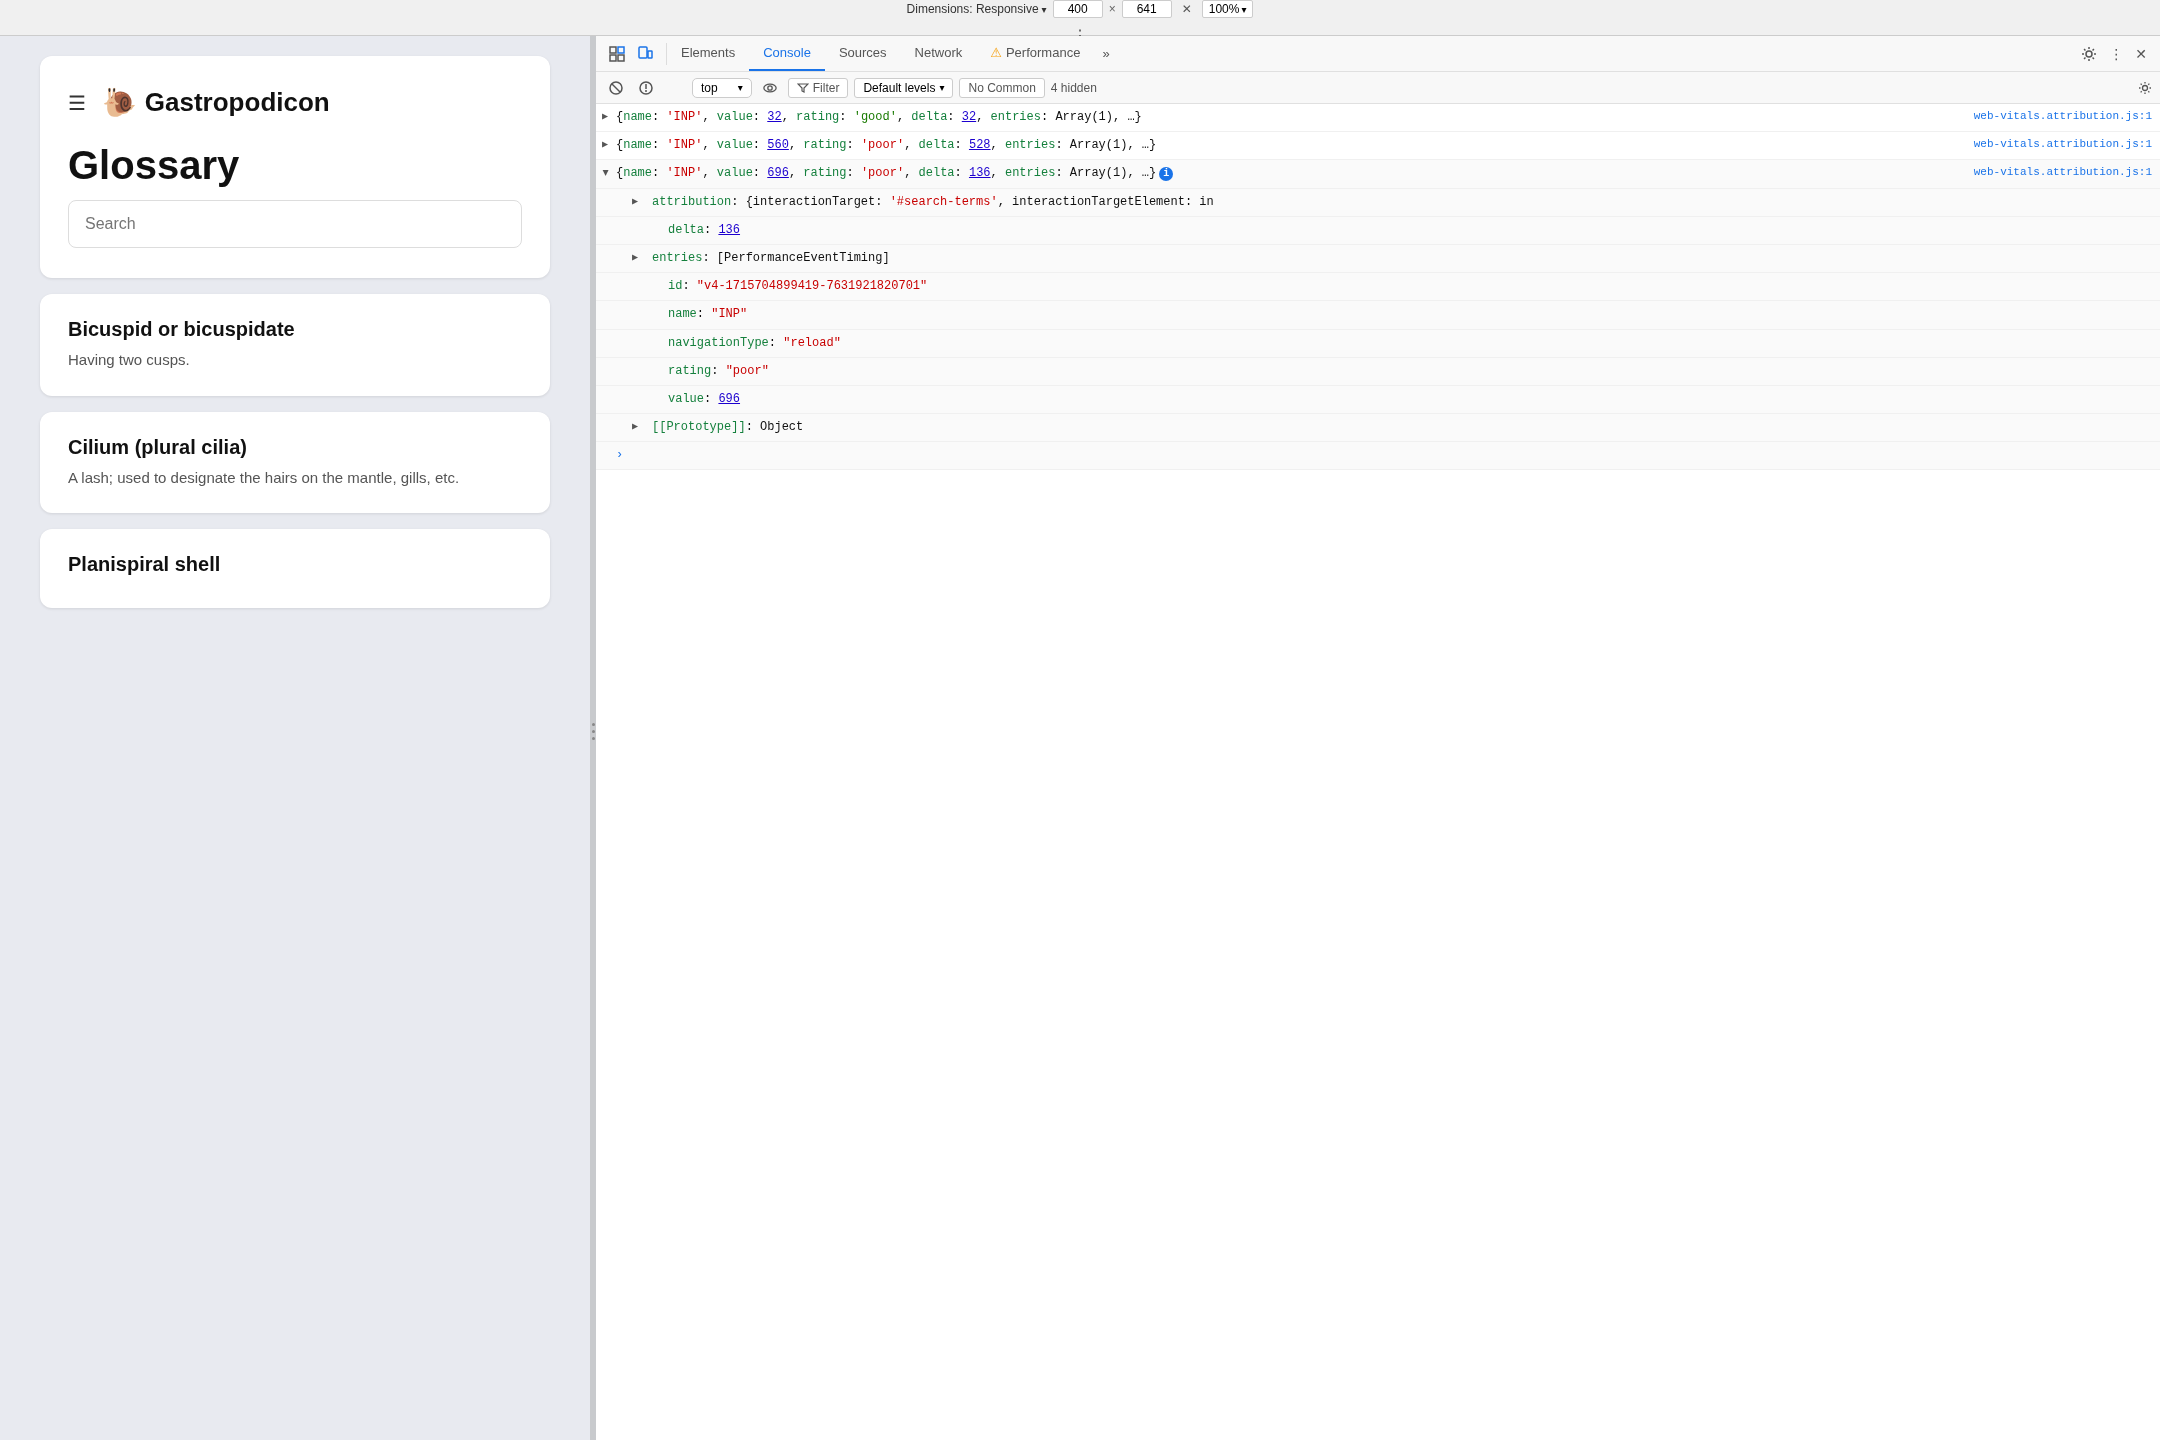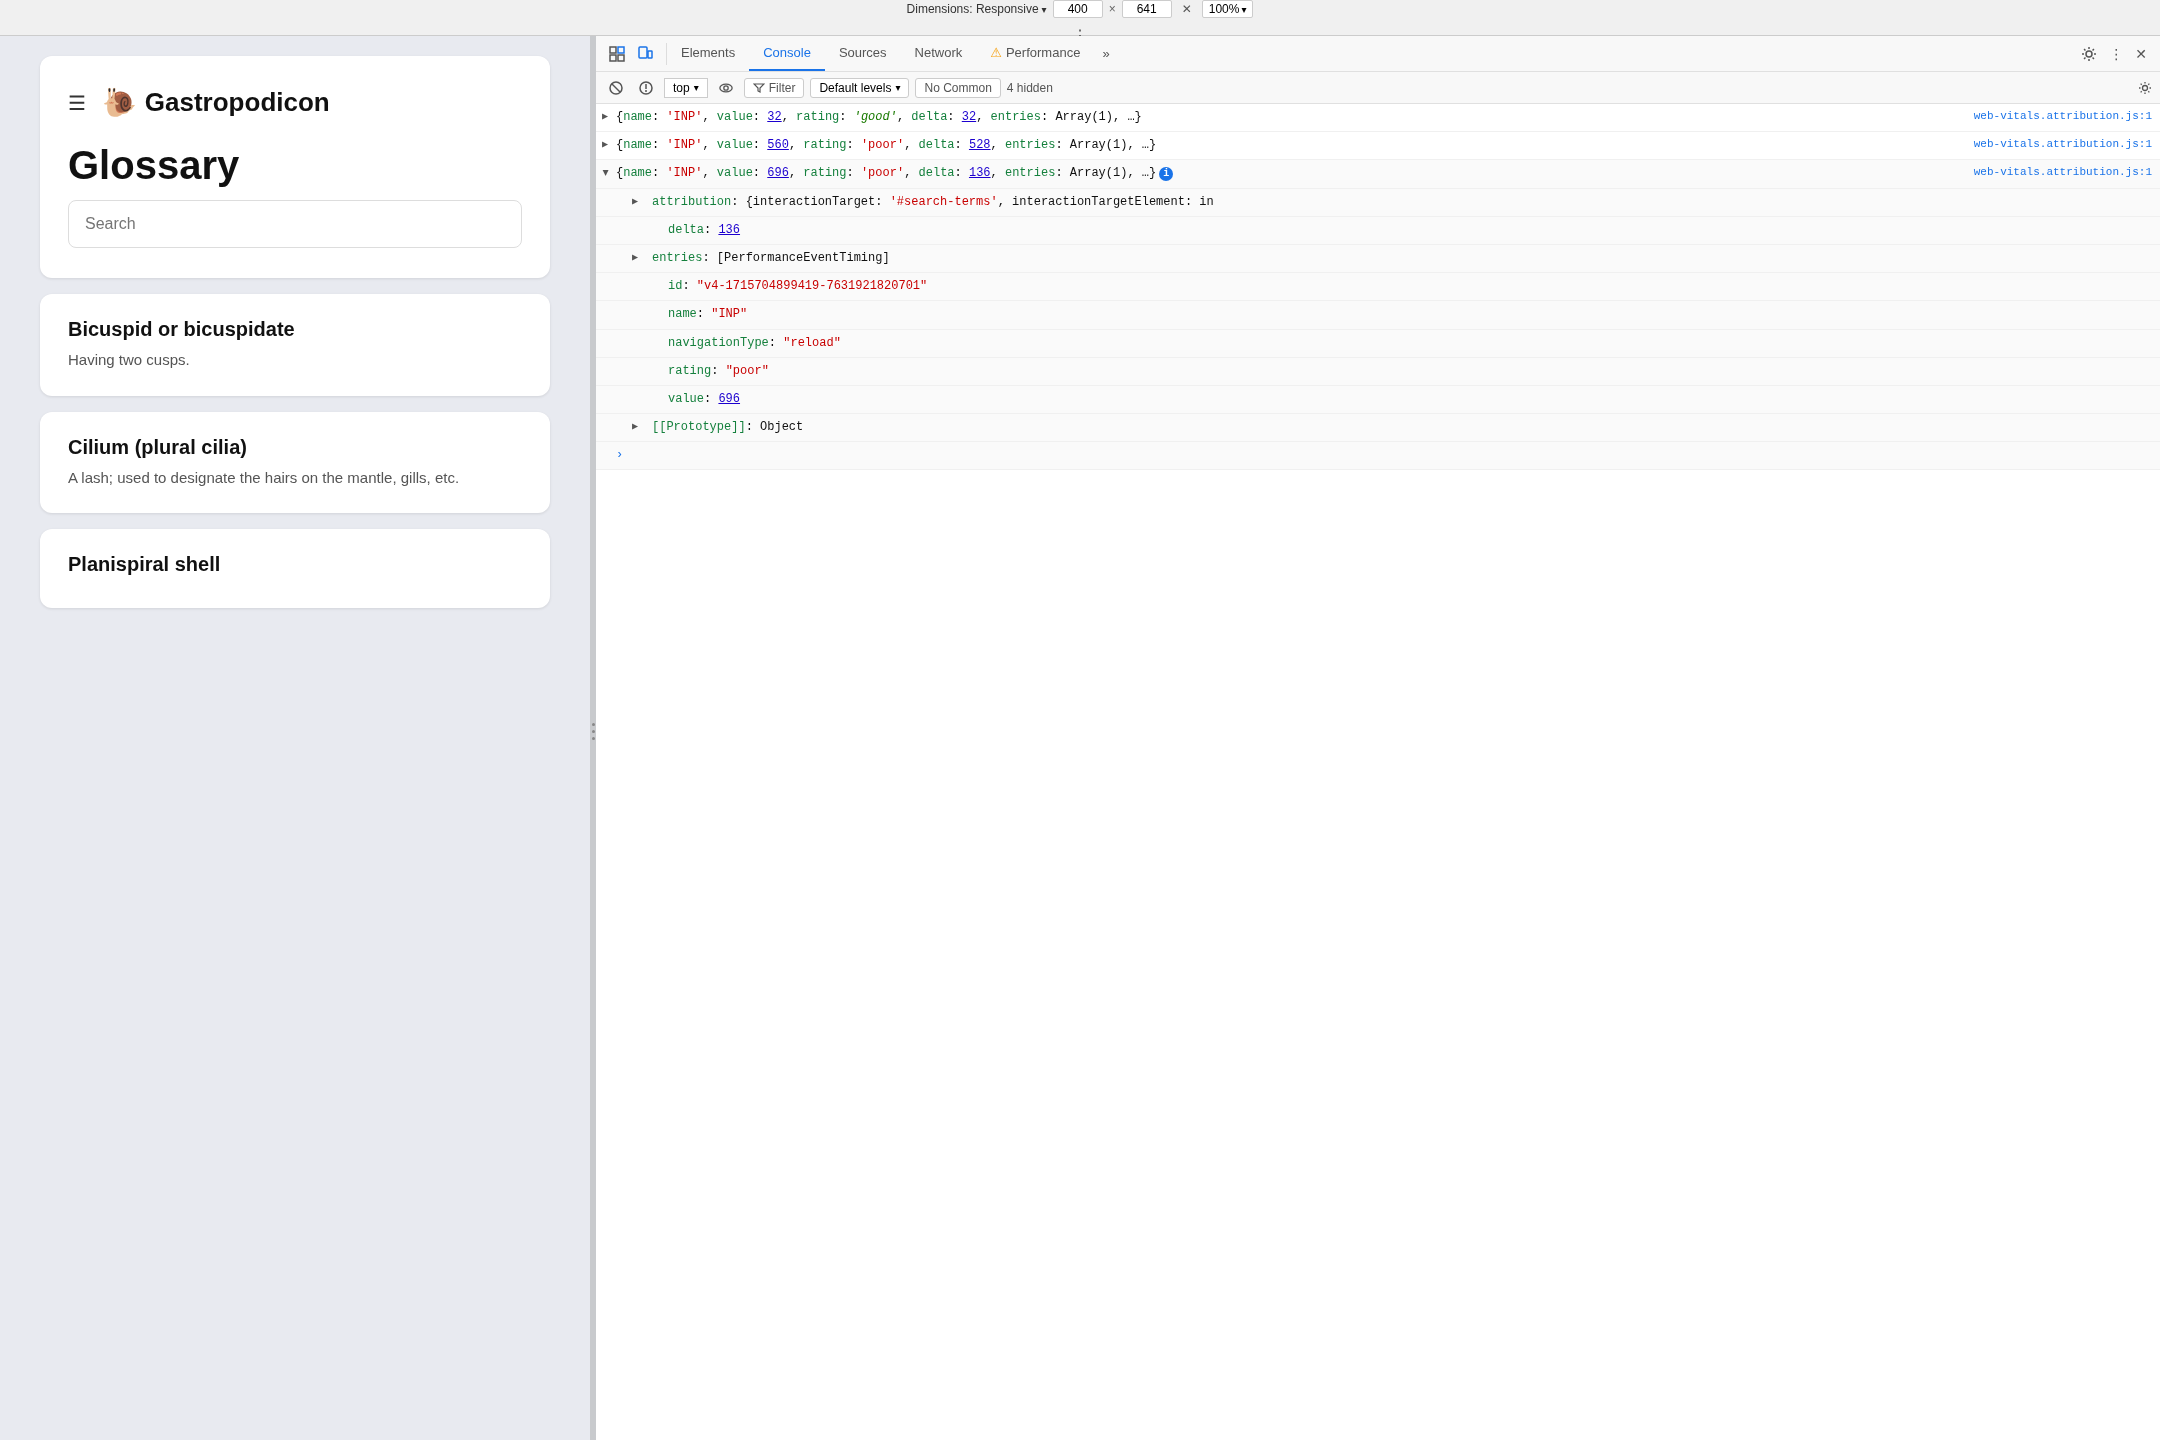--- a/index.html
+++ b/index.html
@@ -295,27 +295,28 @@
       border-radius: 3px;
       display: flex;
       align-items: center;
       gap: 4px;
       border: 1px solid #ccc;
       background: white;
     }
     .context-select {
       background: white;
       border: 1px solid #ccc;
-      border-radius: 0;
+      border-radius: 5px;
       padding: 2px 8px;
       font-size: 12px;
       cursor: pointer;
       display: flex;
       align-items: center;
-      gap: 4px;
+      gap: 20px;
+      margin-left: 28px;
     }
     .levels-btn {
       background: white;
       border: 1px solid #ccc;
       border-radius: 3px;
       padding: 2px 8px;
       font-size: 12px;
       cursor: pointer;
       display: flex;
       align-items: center;
@@ -377,21 +378,21 @@
     }
     .expand-arrow.expanded {
       transform: rotate(90deg);
     }
 
     
     .c-default { color: #111; }
     .c-key { color: #15803d; }
     .c-string { color: #c80000; }
     .c-number { color: #1c00cf; text-decoration: underline; }
-    .c-rating-good { color: #197a00; font-style: italic; }
+    .c-rating-good { color: #197a00; }
     .c-rating-poor { color: #c80000; }
     .c-blue { color: #1a73e8; }
     .c-dark { color: #111; }
 
     .indent-1 { padding-left: 36px; }
 
     
     .info-badge {
       display: inline-block;
       background: #1a73e8;

